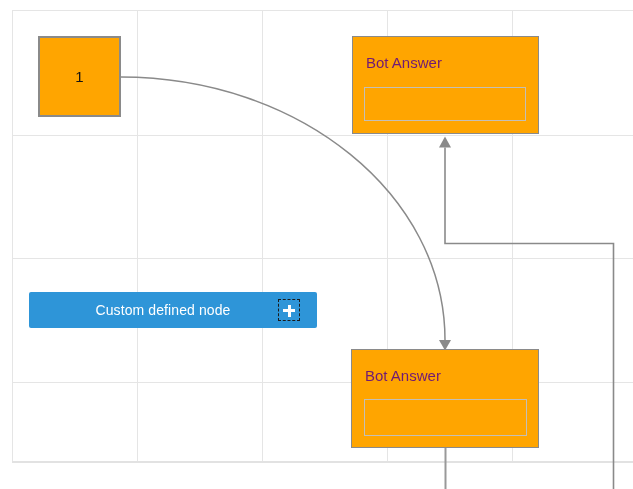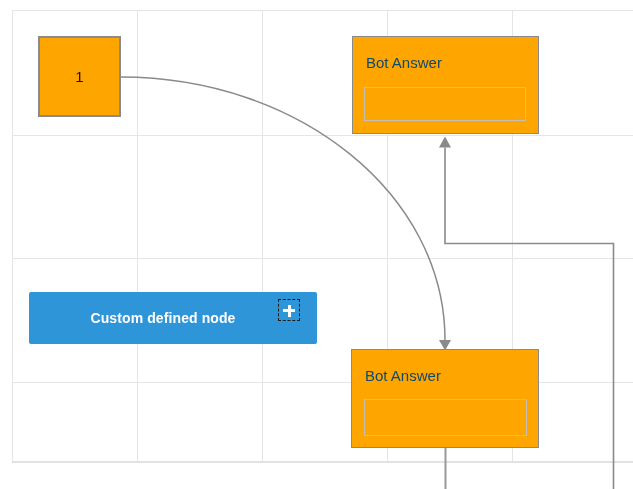--- a/index.html
+++ b/index.html
@@ -16,34 +16,34 @@
     left:38px;top:36px;width:83px;height:81px;
     border:2px solid #8a8a8a;
     display:flex;align-items:center;justify-content:center;
     font-size:15px;color:#141414;
   }
   .bot-node{border:1.5px solid #8a8a8a;}
   #node-bot-top{left:352px;top:36px;width:187px;height:98px;}
   #node-bot-bottom{left:351px;top:349px;width:188px;height:99px;}
   .bot-title{
     position:absolute;left:13px;top:17px;
-    font-size:15px;color:#0c4a6e;white-space:nowrap;
+    font-size:15px;color:#701a75;white-space:nowrap;
   }
   .bot-input{
     position:absolute;box-sizing:border-box;
     border:1px solid #c4bfb6;background:transparent;
   }
   #node-bot-top .bot-input{left:11px;top:50px;width:162px;height:34px;}
   #node-bot-bottom .bot-input{left:12px;top:49px;width:163px;height:37px;}
   #custom-node-btn{
-    position:absolute;left:29px;top:292px;width:288px;height:52px;
+    position:absolute;left:29px;top:292px;width:288px;height:36px;
     box-sizing:border-box;
     background:#2E95D8;border:none;border-radius:2px;
     display:flex;align-items:center;justify-content:center;
-    padding:0 20px 0 0;cursor:pointer;font-weight:bold;
+    padding:0 20px 0 0;cursor:pointer;
   }
   #custom-node-btn .btn-label{
     color:#ffffff;font-size:14px;letter-spacing:.1px;
     font-family:"Liberation Sans","DejaVu Sans",sans-serif;
   }
   #plus-port{
     position:absolute;right:17px;top:7px;width:22px;height:22px;
     box-sizing:border-box;border:1px dashed #1a1a1a;
   }
   #plus-port::before{

